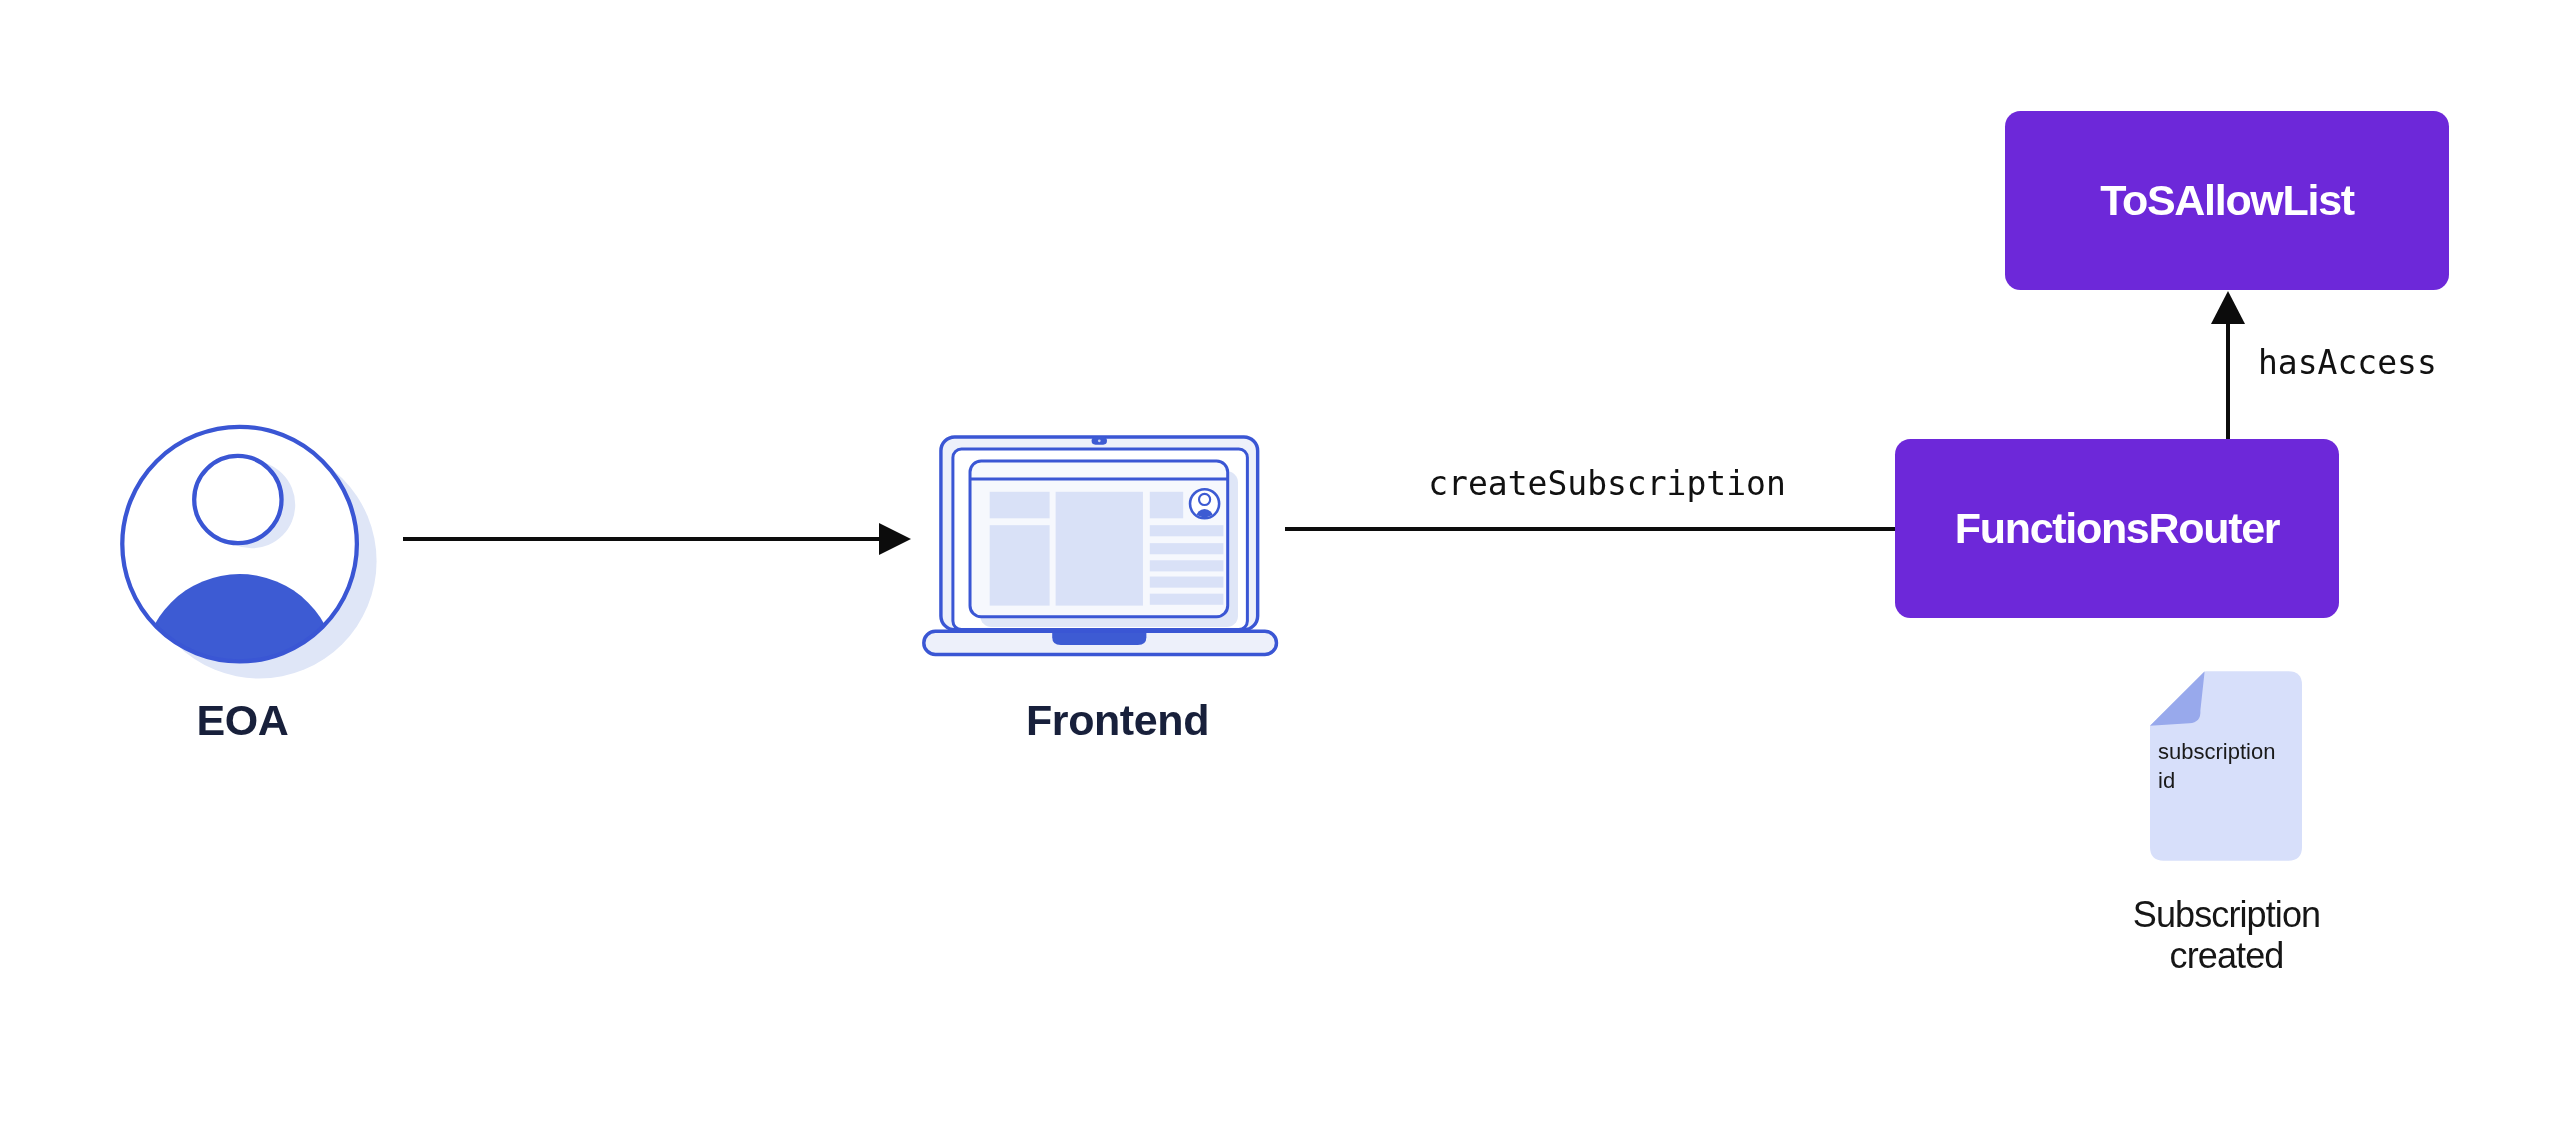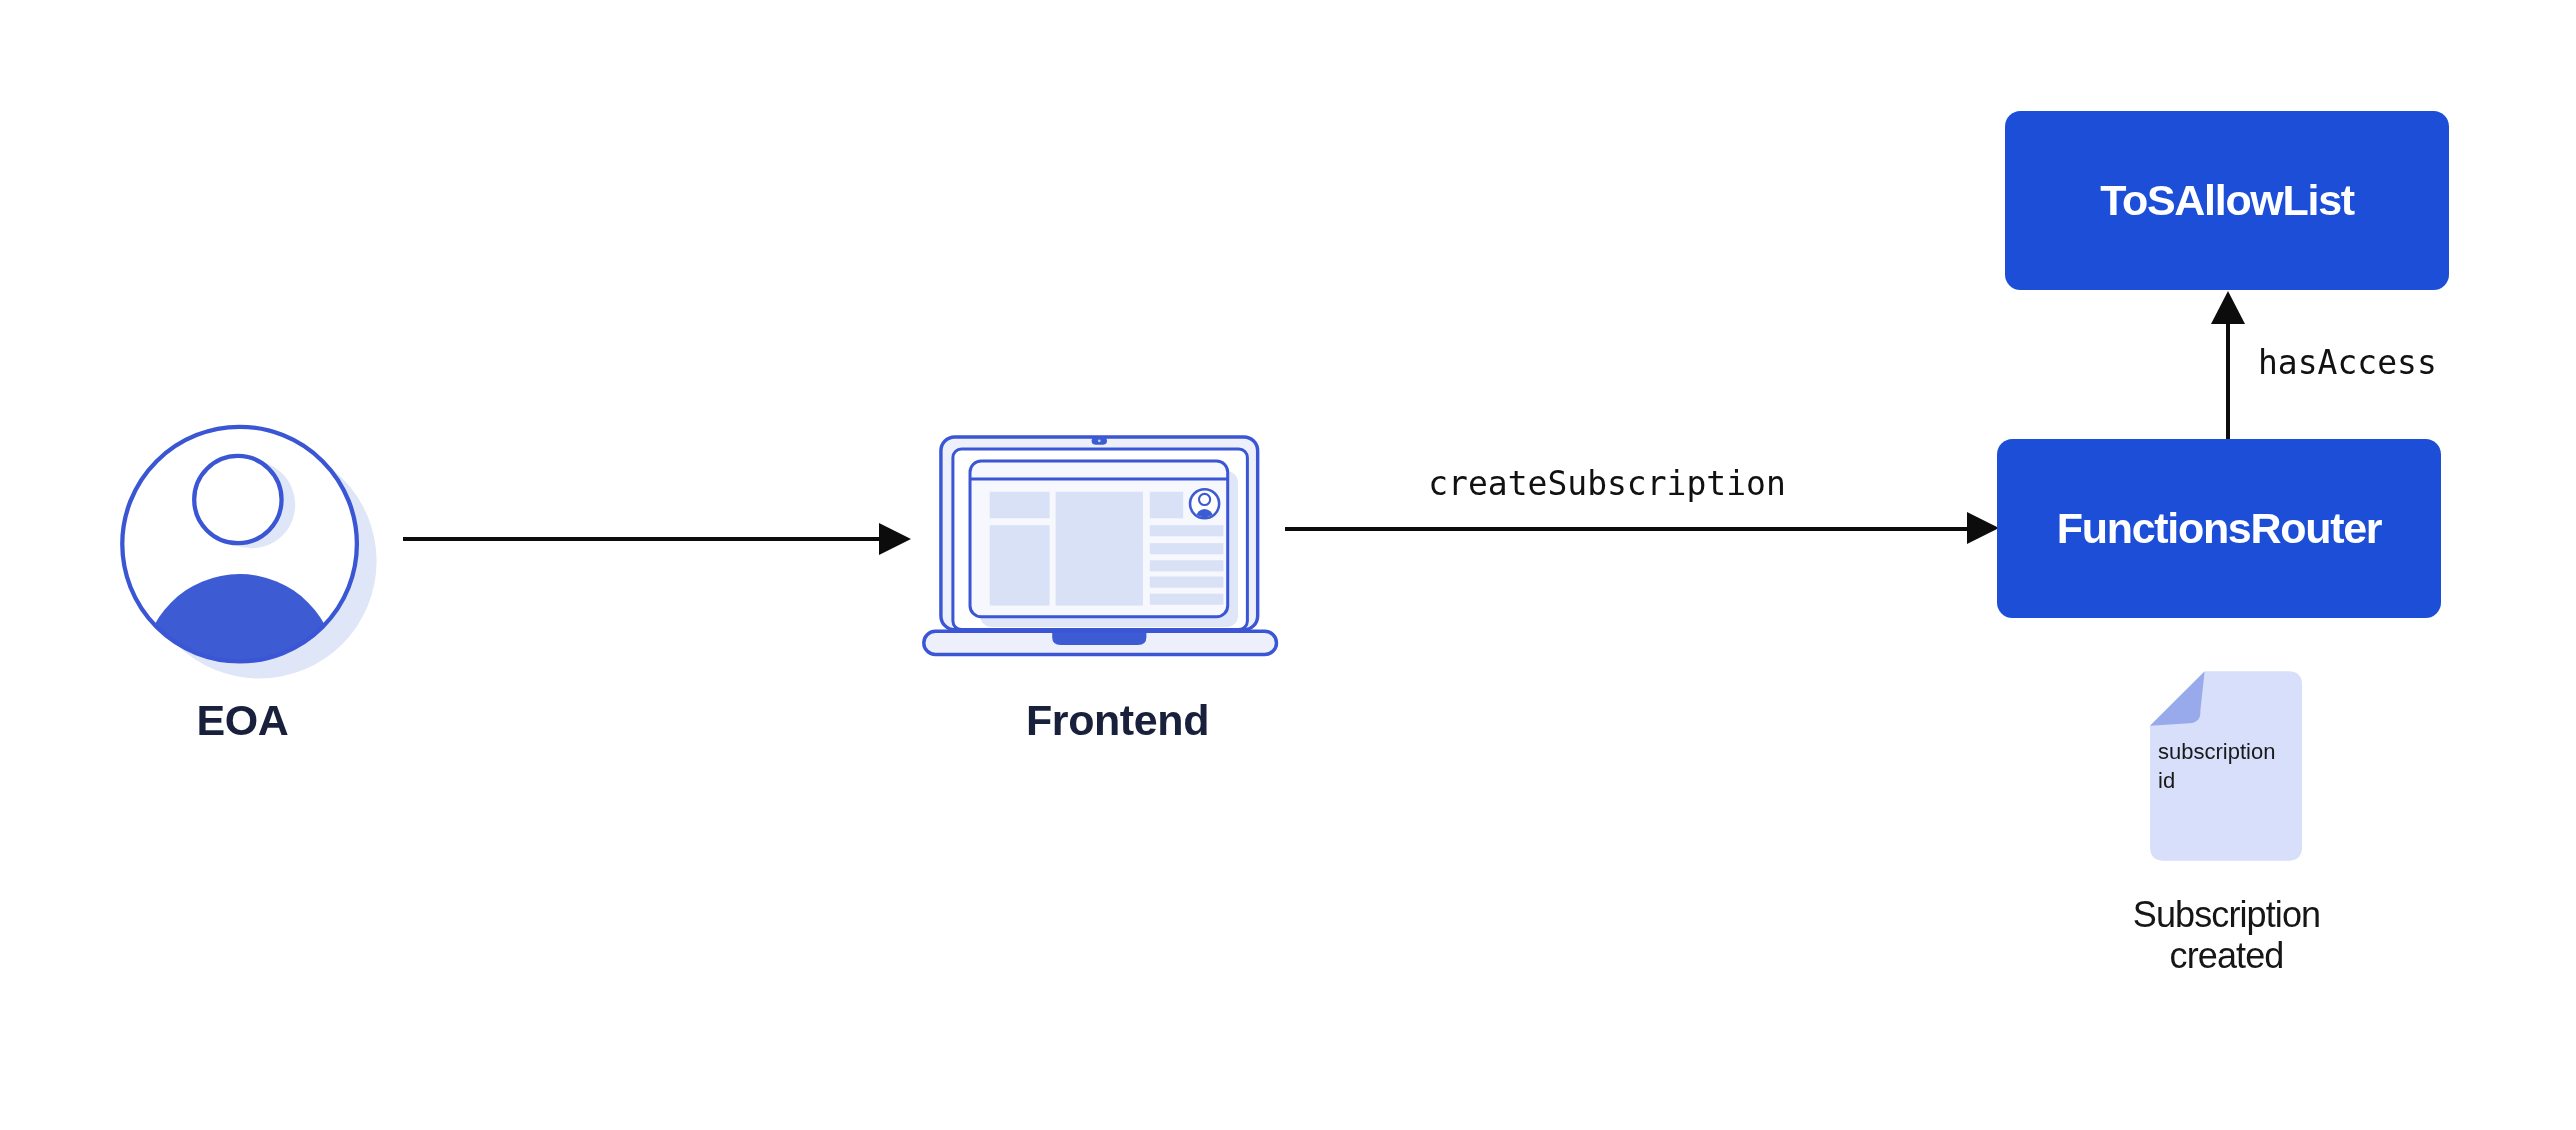--- a/index.html
+++ b/index.html
@@ -25,21 +25,21 @@
     font-size: 43px;
     letter-spacing: -0.4px;
     color: #18203b;
   }
 
   
   .contract-box {
     position: absolute;
     width: 444px;
     height: 179px;
-    background: #1d4ed8;
+    background: #6d28d9;
     border-radius: 15.4px;
     display: flex;
     align-items: center;
     justify-content: center;
   }
   .contract-box .box-label {
     color: #ffffff;
     font-weight: bold;
     font-size: 43px;
     letter-spacing: -1.3px;
@@ -175,21 +175,21 @@
   <div class="arrow-head-right" style="left:1967px; top:512px;"></div>
 
   <div class="contract-box" style="left:2005px; top:111px;">
     <span class="box-label">ToSAllowList</span>
   </div>
 
   <div class="arrow-head-up" style="left:2211px; top:291px;"></div>
   <div class="arrow-line-v" style="left:2226px; top:320px; height:119px;"></div>
   <div class="edge-label" style="left:2258px; top:343px;">hasAccess</div>
 
-  <div class="contract-box" style="left:1997px; top:439px;">
+  <div class="contract-box" style="left:1895px; top:439px;">
     <span class="box-label">FunctionsRouter</span>
   </div>
 
   <svg class="abs" style="left:2150px; top:671px;" width="152" height="190" viewBox="0 0 178 222">
     <path d="M 65 0 H 162 Q 178 0 178 16 V 206 Q 178 222 162 222 H 16 Q 0 222 0 206 V 64 Z" fill="#d7dffa"></path>
     <path d="M 64 0 L 0 64 L 46 61 Q 60 60 59 46 Z" fill="#98a9ec"></path>
   </svg>
   <div class="doc-text">subscription id</div>
   <div class="doc-caption">Subscription created</div>
 

